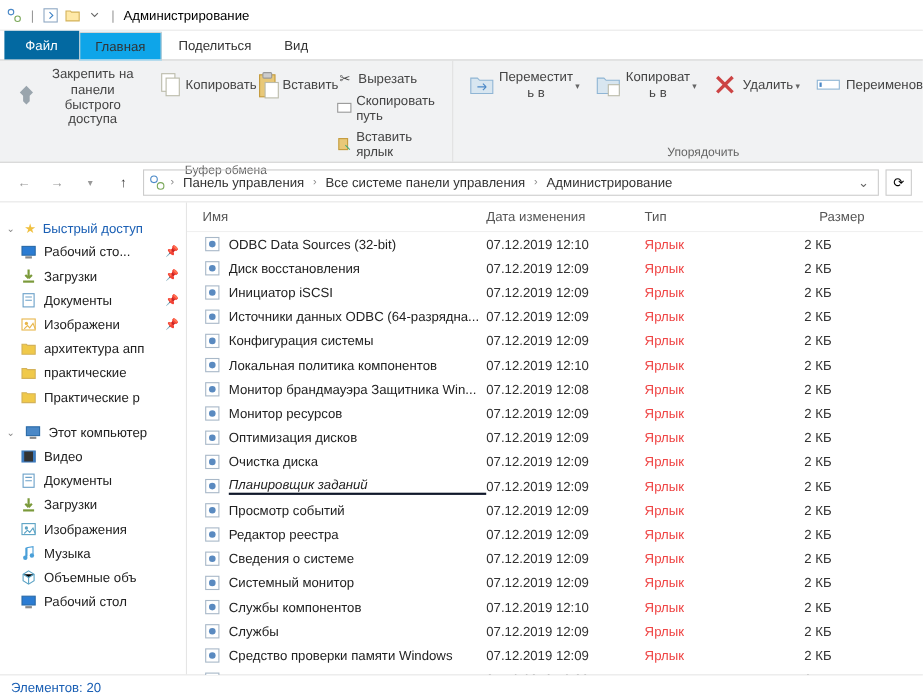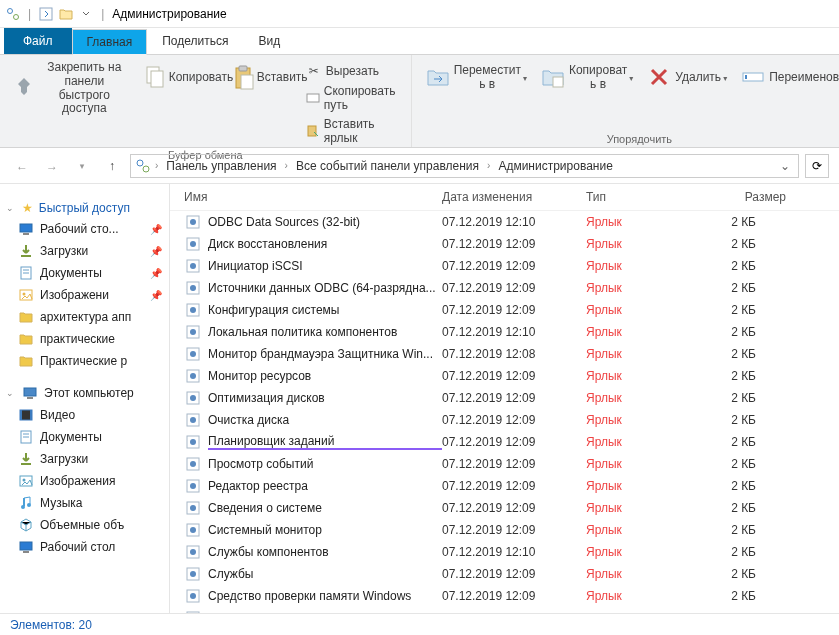--- a/index.html
+++ b/index.html
@@ -51,21 +51,21 @@
 .col-date { width: 144px; }
 .col-type { width: 120px; }
 .col-size { width: 80px; text-align: right; }
 .rows { flex: 1; overflow-y: auto; }
 .row { display: flex; align-items: center; padding: 2px 8px 2px 14px; cursor: pointer; color: #222; }
 .row .rico { width: 18px; height: 18px; margin-right: 6px; display: flex; align-items: center; justify-content: center; font-size: 12px; }
 .row .rname { width: 234px; white-space: nowrap; overflow: hidden; text-overflow: ellipsis; }
 .row .rdate { width: 144px; color: #333; }
 .row .rtype { width: 120px; color: #ef4444; }
 .row .rsize { width: 80px; color: #333; text-align: right; padding-right: 30px; }
-.underline { border-bottom: 2px solid #8b5cf6; }
+.underline { border-bottom: 2px solid #0f172a; font-style: italic; }
 
 .statusbar { height: 22px; border-top: 1px solid #e5e5e5; display: flex; align-items: center; padding: 0 10px; color: #1a5fb4; font-size: 12px; }
 
 svg { display: block; }
 </style>
 </head>
 <body>
 
 <div class="titlebar">
   <div class="qat">
@@ -268,21 +268,21 @@
   <div class="addr">
     <span class="ico">
         <svg width="16" height="16">
           <circle cx="5" cy="5" r="3" fill="none" stroke="#4a88c7"></circle>
           <circle cx="11" cy="11" r="3" fill="none" stroke="#7ba85a"></circle>
         </svg>
       </span>
     <span class="crumbsep">›</span>
     <span class="crumb">Панель управления</span>
     <span class="crumbsep">›</span>
-    <span class="crumb">Все событий панели управления</span>
+    <span class="crumb">Все системе панели управления</span>
     <span class="crumbsep">›</span>
     <span class="crumb">Администрирование</span>
     <span class="addr-drop">⌄</span>
   </div>
   <div class="refresh">⟳</div>
 </div>
 
 <div class="body">
   <div class="sidebar">
     <div class="side-group">

